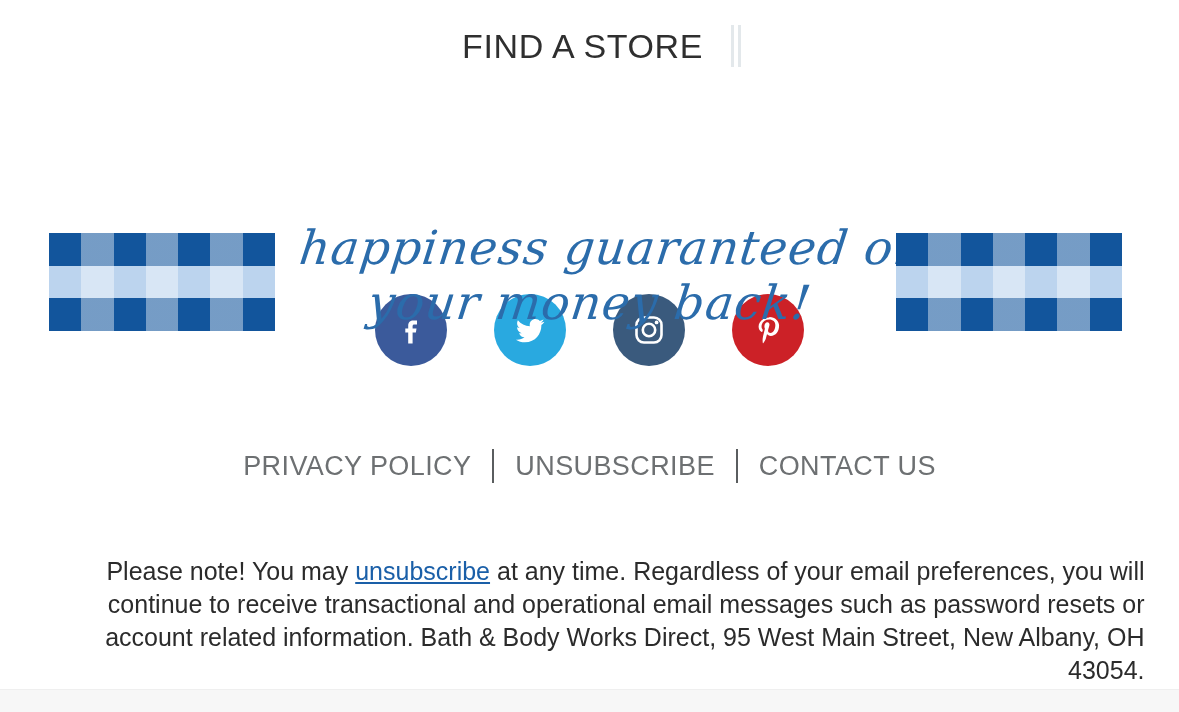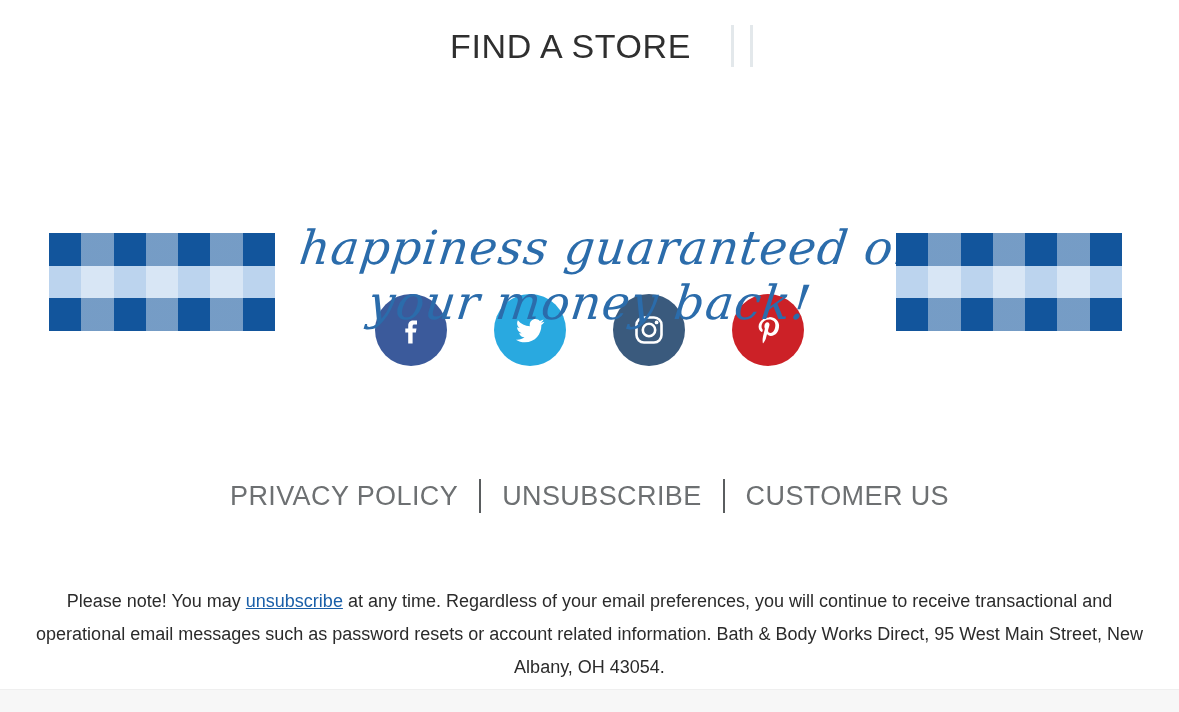--- a/index.html
+++ b/index.html
@@ -14,21 +14,21 @@
     overflow: hidden;
     position: relative;
   }
 
   
   .topnav {
     display: flex;
     align-items: center;
     justify-content: center;
     height: 92px;
-    gap: 16px;
+    gap: 4px;
   }
   .topnav-link {
     font-family: "Liberation Sans", sans-serif;
     font-size: 34px;
     letter-spacing: 0.6px;
     color: #2f2f2f;
     text-decoration: none;
     white-space: nowrap;
     padding: 0 24px;
     line-height: 1;
@@ -107,21 +107,21 @@
     cursor: pointer;
     text-decoration: none;
   }
   .social-btn svg { display: block; }
 
   
   .footer-links {
     display: flex;
     align-items: center;
     justify-content: center;
-    margin-top: 113px;
+    margin-top: 83px;
     gap: 0;
   }
   .footer-link {
     font-family: "Liberation Sans", sans-serif;
     font-size: 27px;
     color: #6d7072;
     text-decoration: none;
     letter-spacing: 0.4px;
     white-space: nowrap;
     padding: 0 21px;
@@ -131,23 +131,23 @@
     width: 2px;
     height: 34px;
     background: #5a5d5f;
     flex: 0 0 auto;
   }
 
   
   .legal {
     margin: 72px auto 0 auto;
     width: 1110px;
-    text-align: center;
-    font-family: "Liberation Sans", sans-serif;
-    font-size: 18px;
+    text-align: right;
+    font-family: "Liberation Sans", sans-serif;
+    font-size: 25px;
     line-height: 33px;
     color: #2b2b2b;
   }
   .legal a {
     color: #1a5fa8;
     text-decoration: underline;
   }
 
   
   .bottom-strip {
@@ -216,18 +216,18 @@
       </svg>
     </span>
   </a>
 </div>
 
 <div class="footer-links">
   <a class="footer-link" href="#">PRIVACY POLICY</a>
   <span class="footer-div"></span>
   <a class="footer-link" href="#">UNSUBSCRIBE</a>
   <span class="footer-div"></span>
-  <a class="footer-link" href="#">CUSTOMER US</a>
+  <a class="footer-link" href="#">CONTACT US</a>
 </div>
 
 <p class="legal"><span>Please note! You may </span><a href="#">unsubscribe</a><span> at any time. Regardless of your email preferences, you will continue to receive transactional and operational email messages such as password resets or account related information. Bath &amp; Body Works Direct, 95 West Main Street, New Albany, OH 43054.</span></p>
 
 <div class="bottom-strip"></div>
 
 </body></html>

